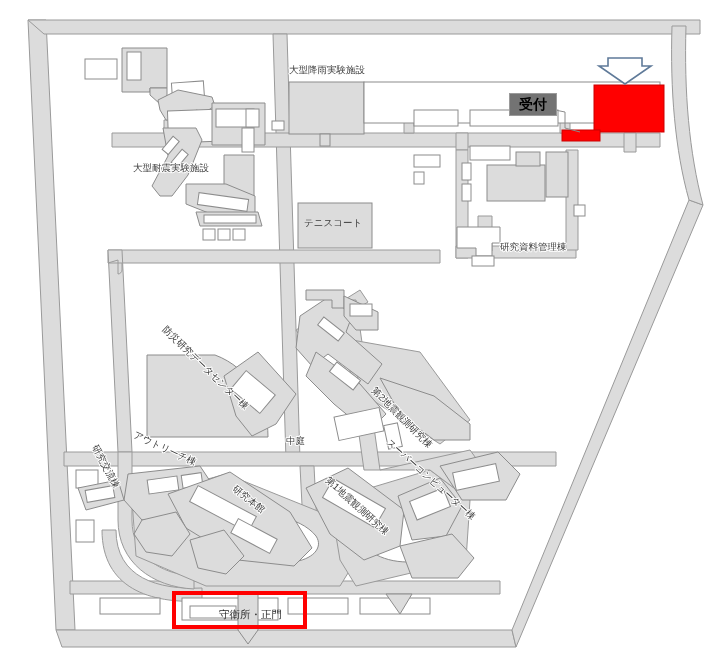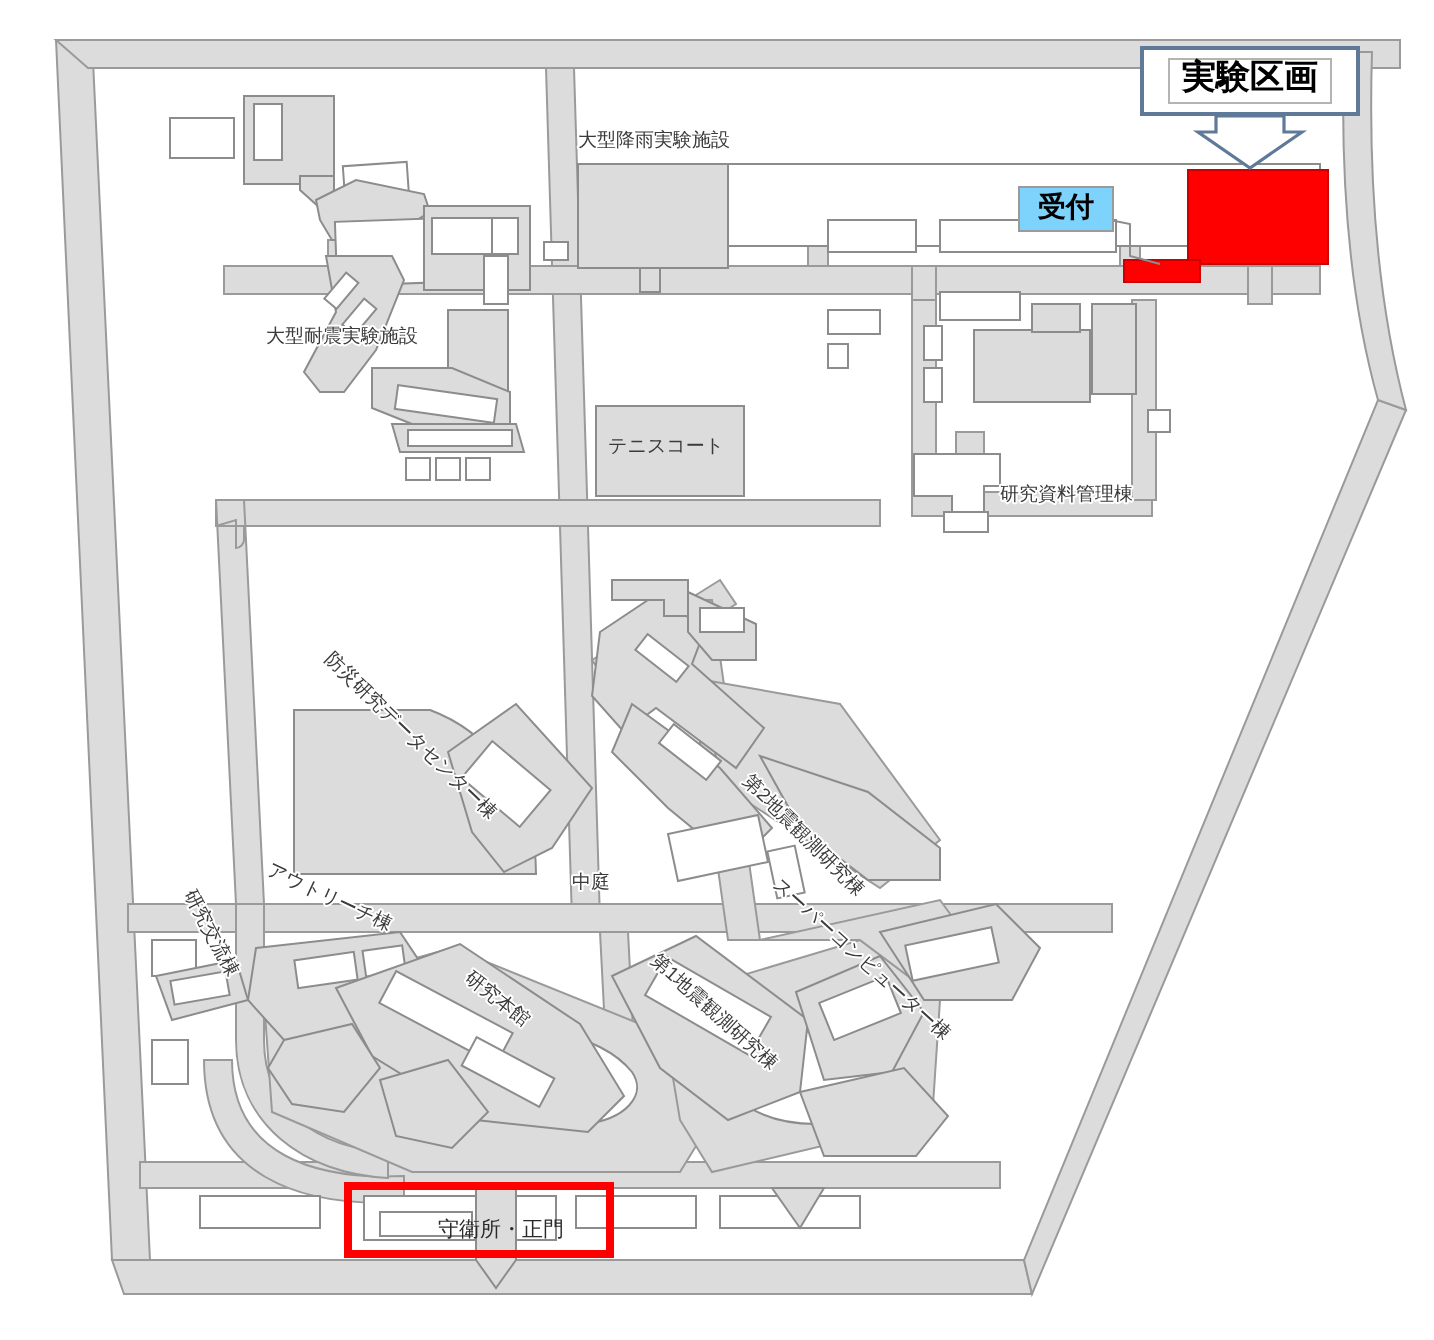--- a/index.html
+++ b/index.html
@@ -73,21 +73,21 @@
     white-space: nowrap;
     line-height: 1.05;
   }
 
   
   #label-reception {
     position: absolute;
     left: 509px;
     top: 93px;
     border: 1px solid #9a9a9a;
-    background: #7dd3fc;
+    background: #737373;
     padding: 1px 9px 2px 9px;
     box-sizing: border-box;
   }
   #label-reception .reception-text {
     font-family: "DejaVu Sans", "Liberation Sans", sans-serif;
     font-size: 14px;
     font-weight: bold;
     color: #000000;
     white-space: nowrap;
     line-height: 1.1;
@@ -314,25 +314,20 @@
       <text class="maplabel" x="386" y="443" font-size="10.5" transform="rotate(42 386 443)">スーパーコンピューター棟</text>
       <text class="maplabel" x="325" y="481" font-size="10.5" transform="rotate(42 325 481)">第1地震観測研究棟</text>
       <text class="maplabel" x="232" y="490" font-size="10.5" transform="rotate(38 232 490)">研究本館</text>
     </g>
 
     <g>
       <polygon fill="#ffffff" stroke="#5f7a99" stroke-width="1.6" points="608,58 608,66 599,66 625,84 651,66 642,66 642,58"></polygon>
     </g>
   </svg>
 
-  <div id="callout-experiment-zone">
-    <span class="inner-box">
-      <span class="callout-text">実験区画</span>
-    </span>
-  </div>
 
   <div id="label-reception">
     <span class="reception-text">受付</span>
   </div>
 
   <div id="highlight-gate"></div>
   <div id="label-guardhouse">守衛所・正門</div>
 
 </div>
 

